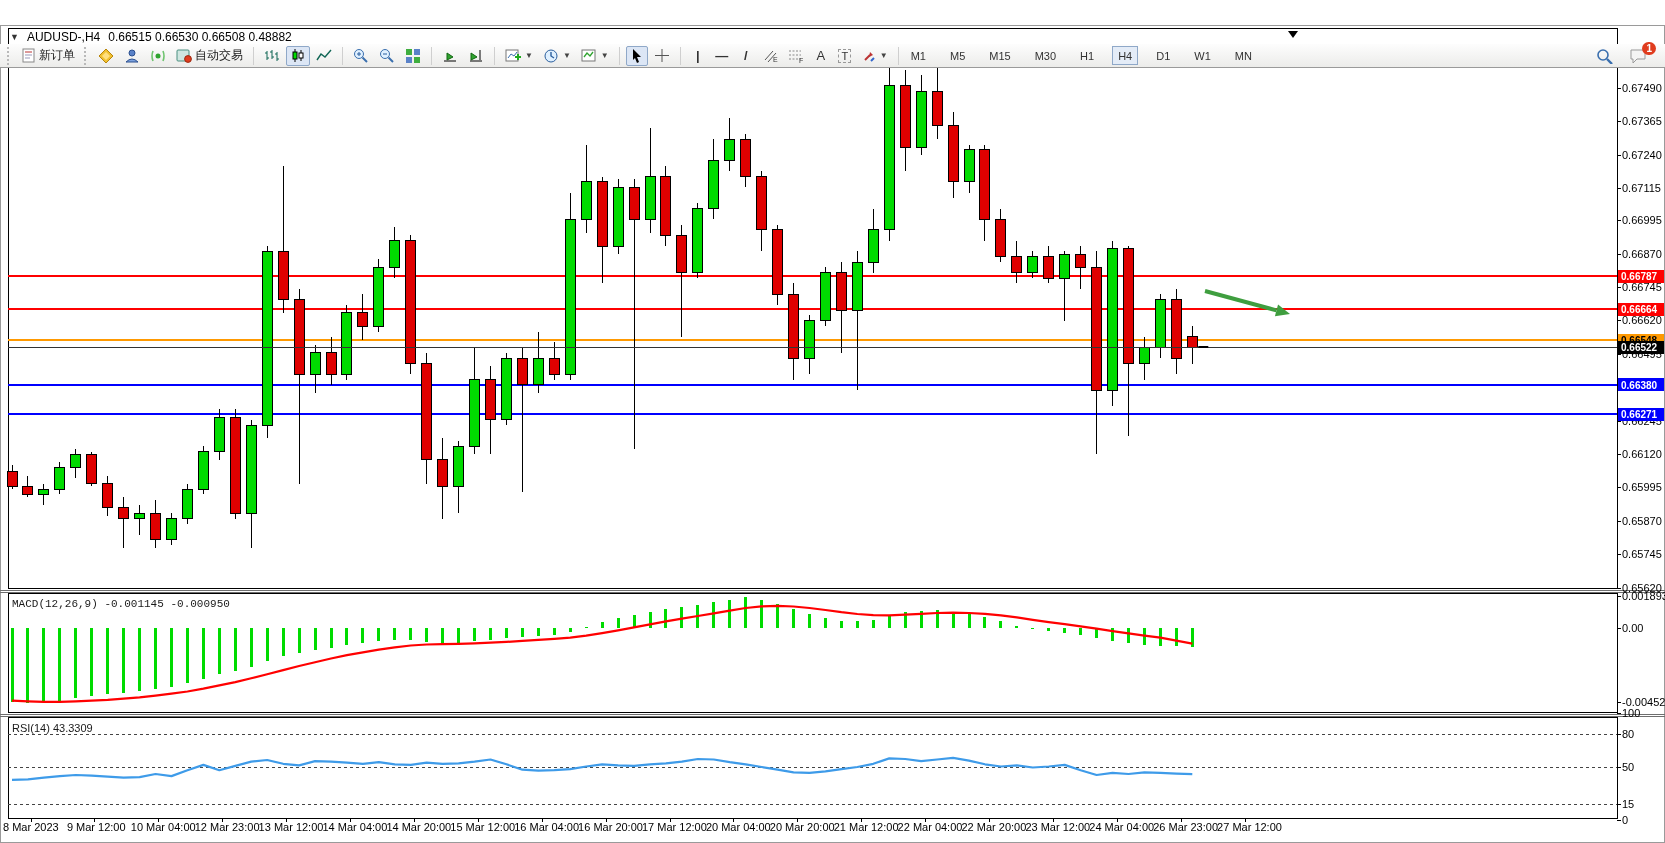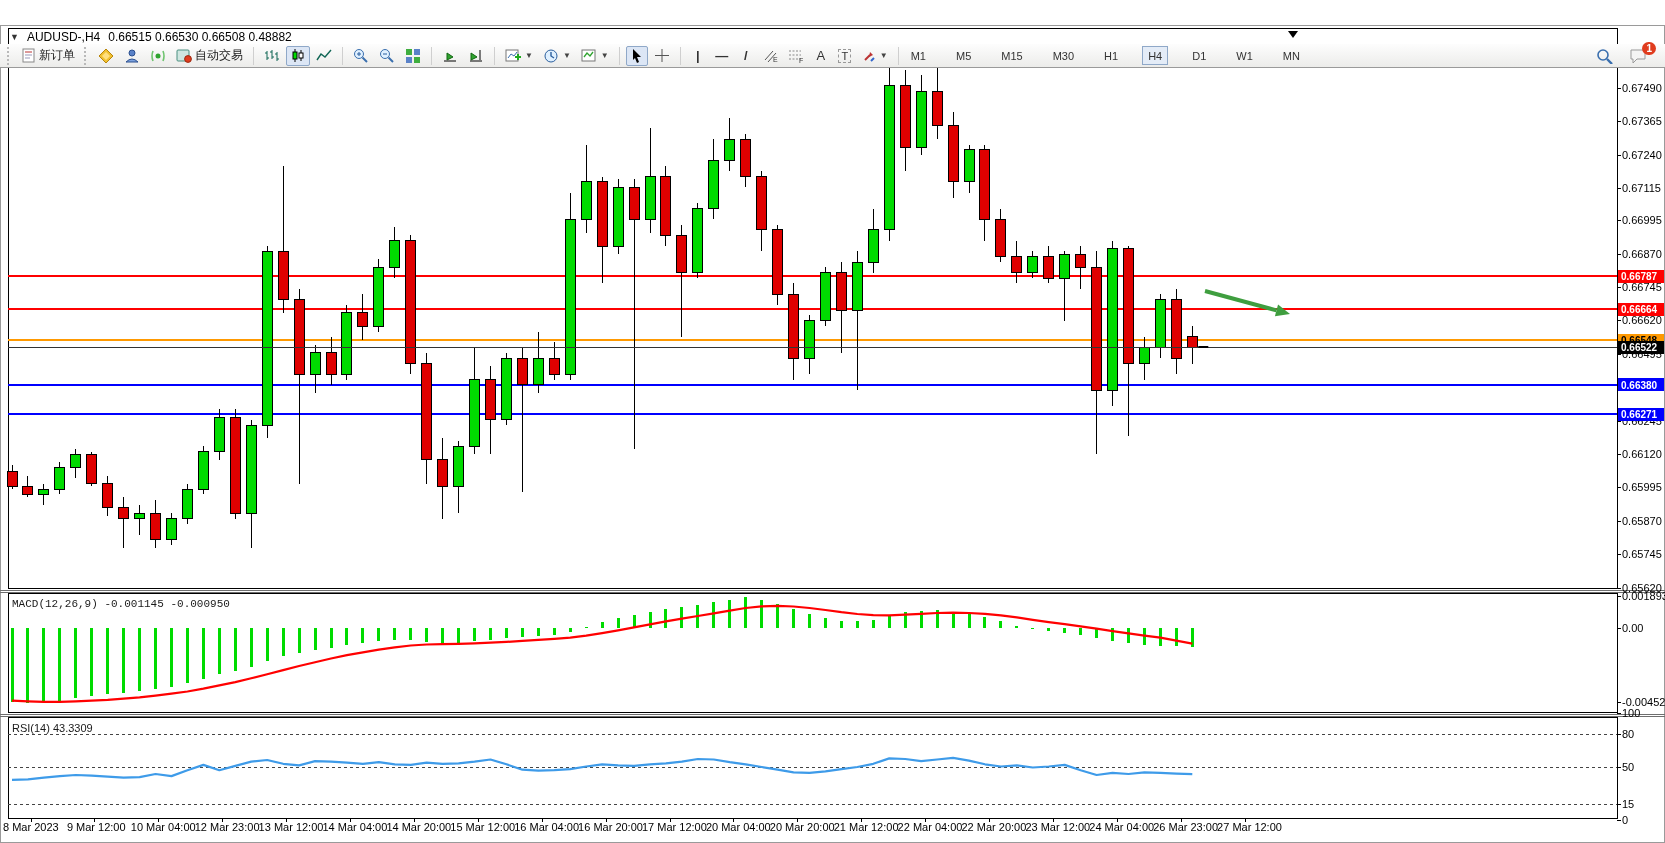--- a/index.html
+++ b/index.html
@@ -215,21 +215,21 @@
     <svg width="14" height="14">
       <path d="M3,11 L8,6" stroke="#b33" stroke-width="2"></path>
       <polygon points="8,3 11,6 7,8" fill="#b33"></polygon>
       <path d="M9,12 L12,9" stroke="#36c" stroke-width="2"></path>
     </svg>
     <span class="chev">▼</span>
   </div>
 
   <div class="sep"></div>
 
-  <div id="tf-group" style="display:flex;gap:18px">
+  <div id="tf-group" style="display:flex;gap:12px">
       <div class="tfbtn">M1</div>
       <div class="tfbtn">M5</div>
       <div class="tfbtn">M15</div>
       <div class="tfbtn">M30</div>
       <div class="tfbtn">H1</div>
       <div class="tfbtn active">H4</div>
       <div class="tfbtn">D1</div>
       <div class="tfbtn">W1</div>
       <div class="tfbtn">MN</div>
     </div>

